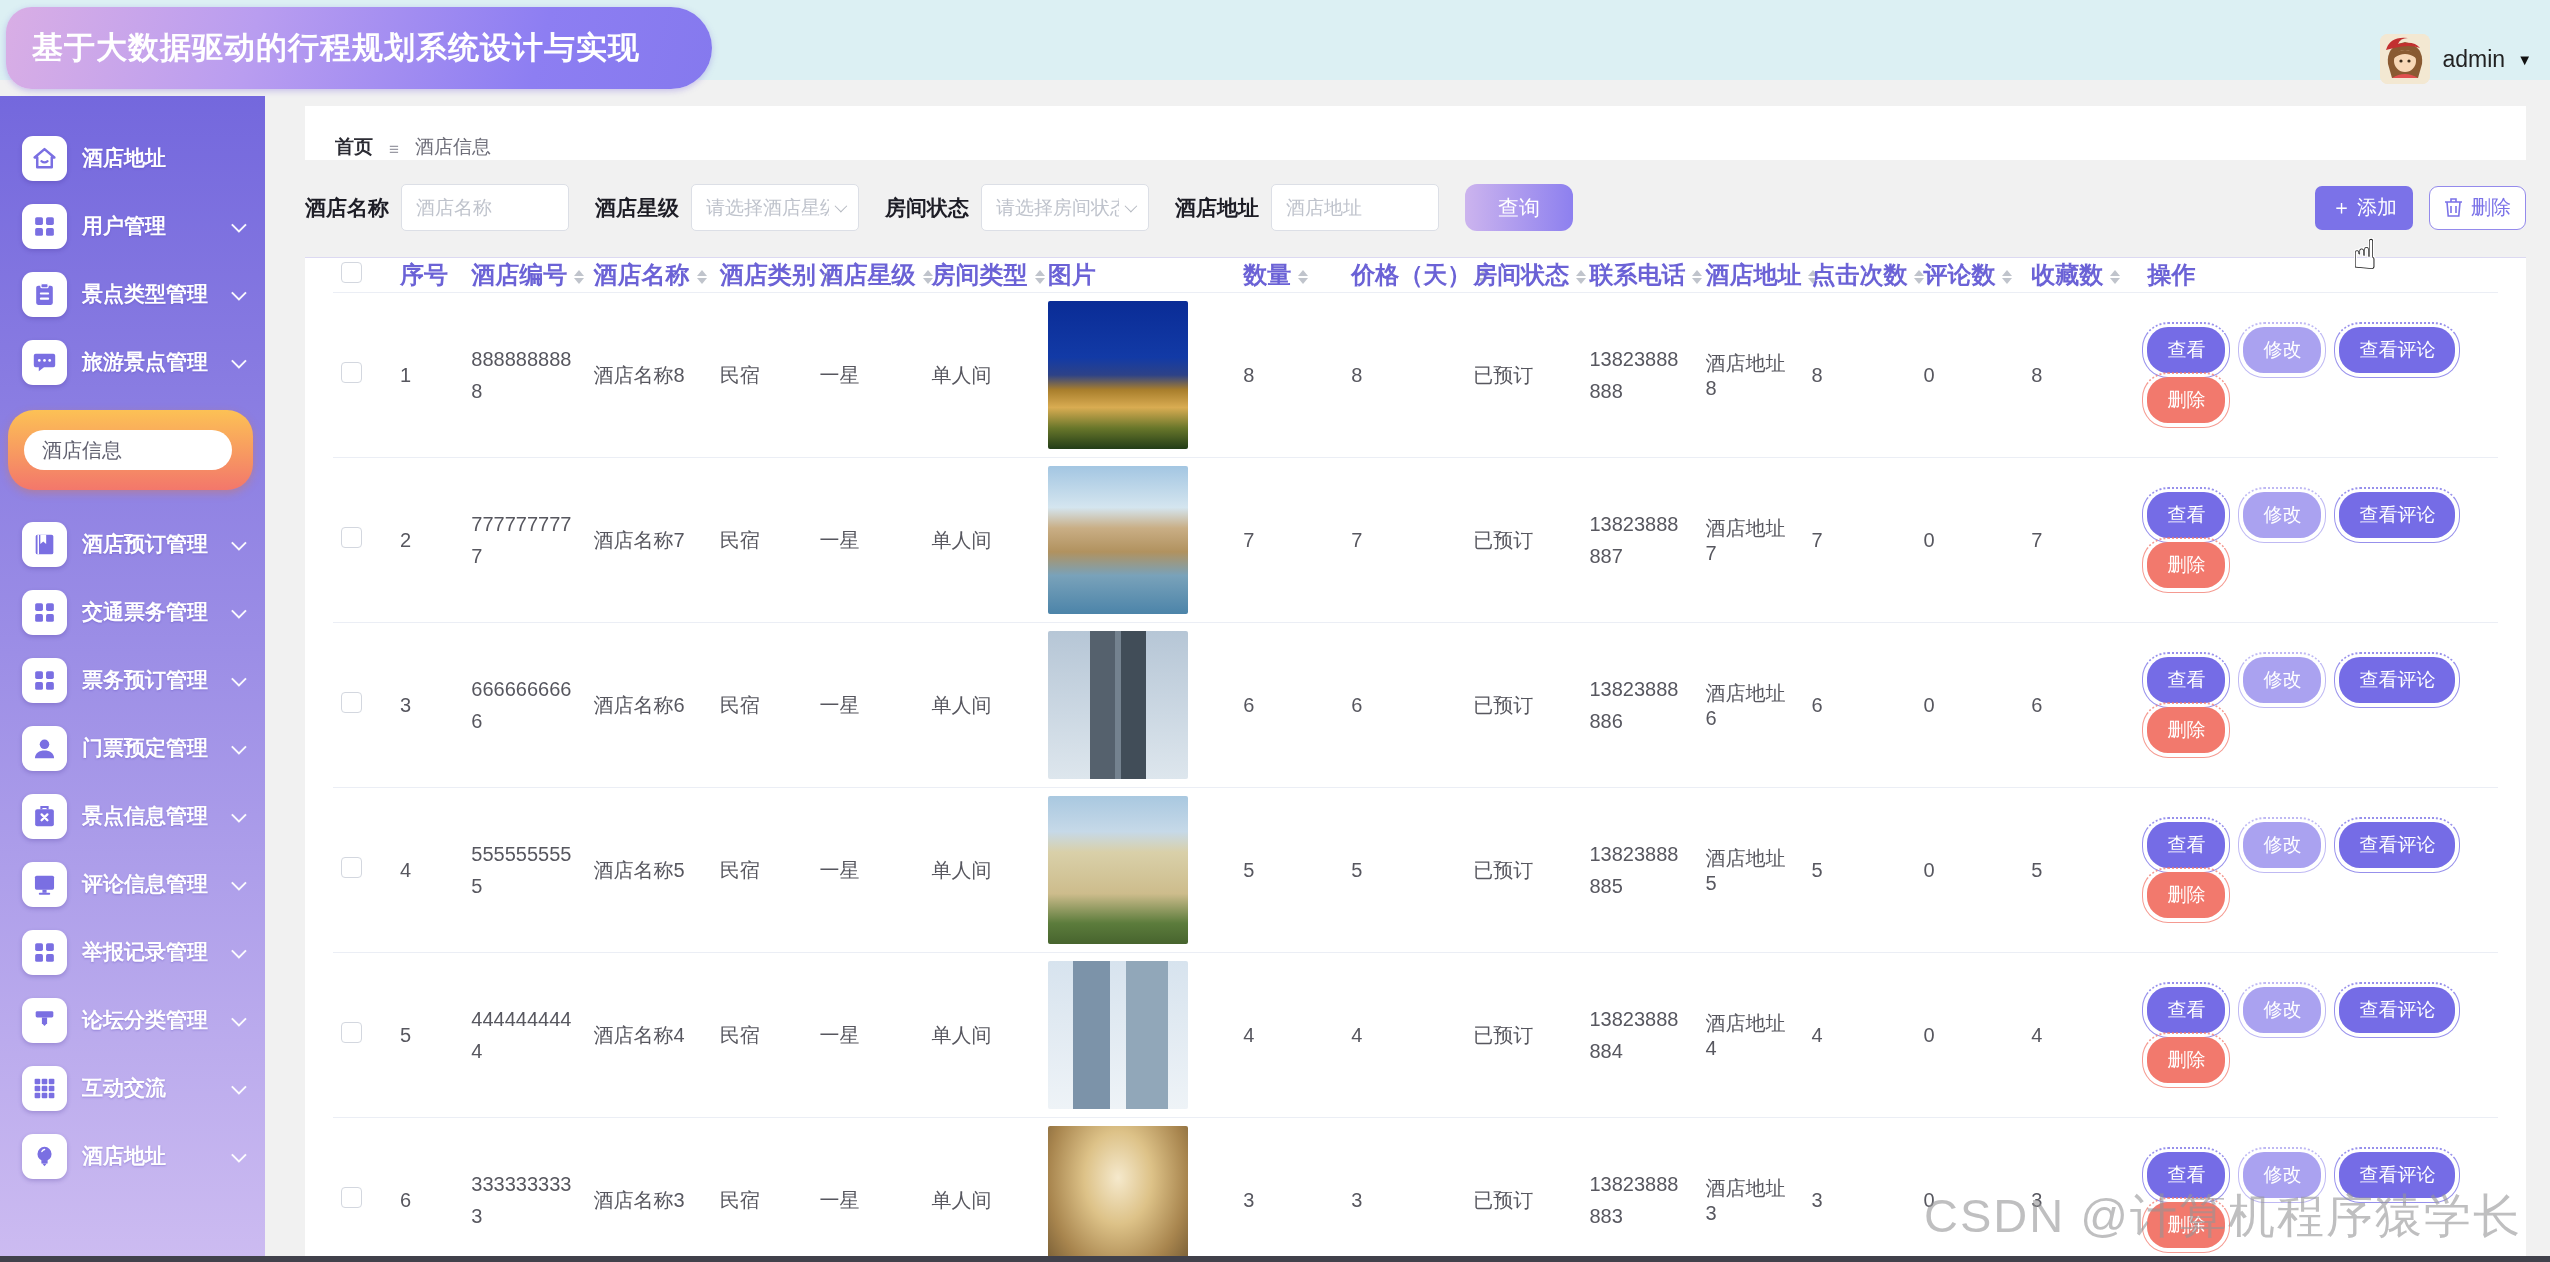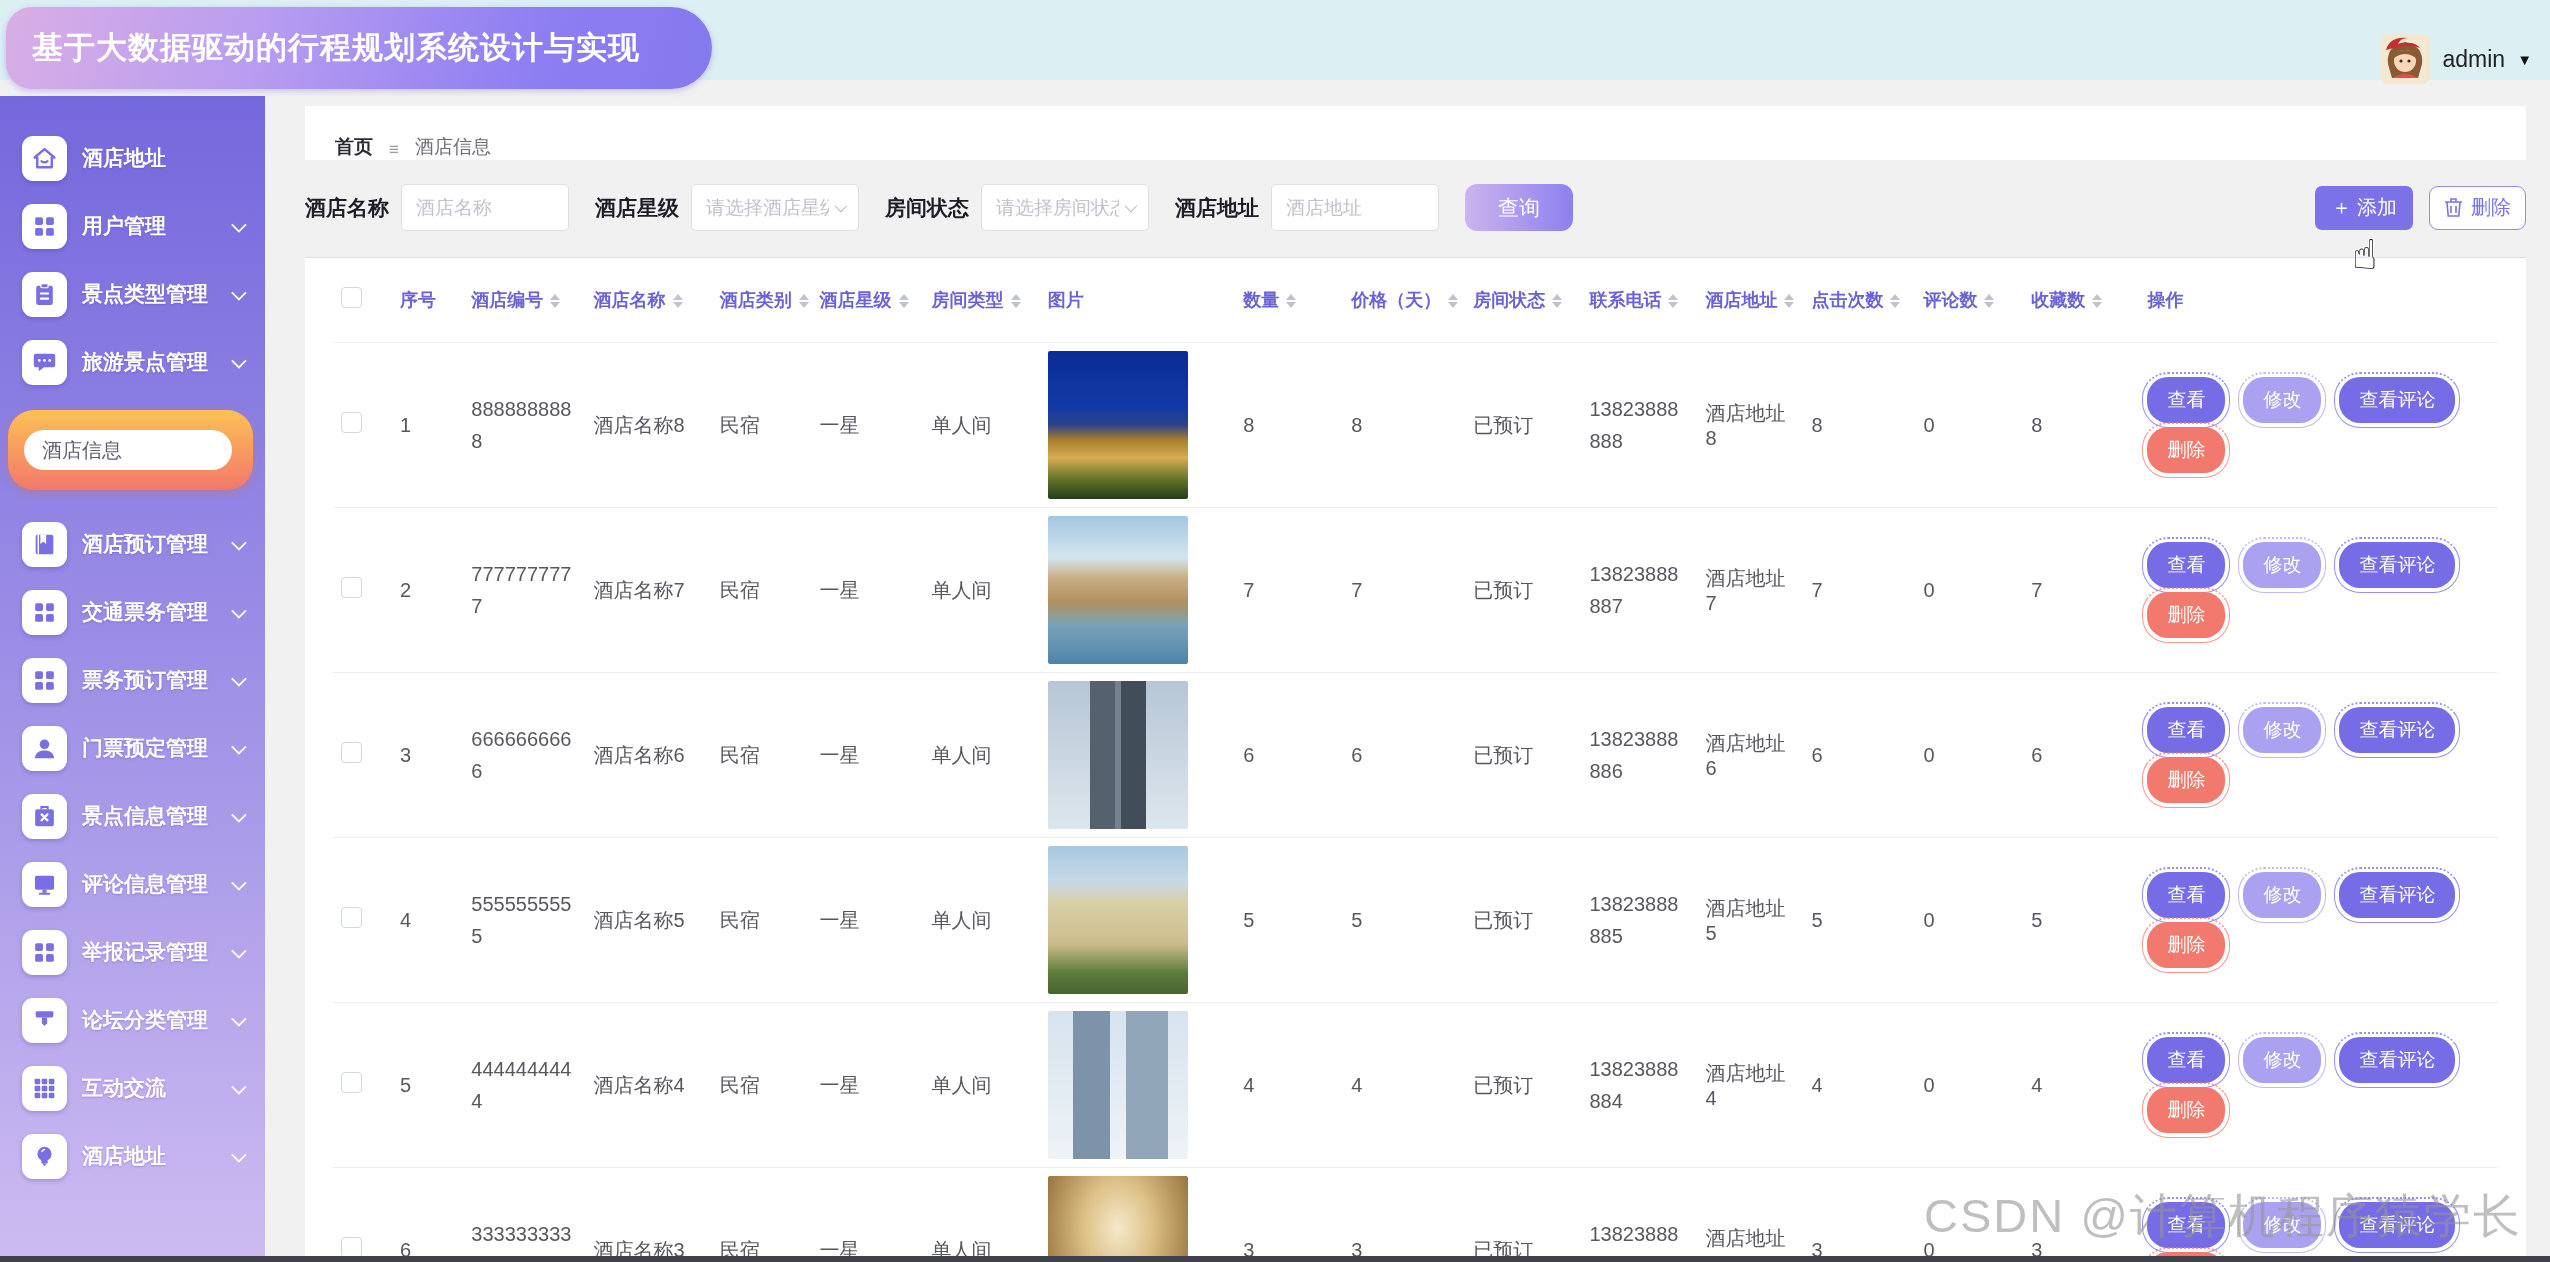--- a/index.html
+++ b/index.html
@@ -96,22 +96,22 @@
     color:#7b72e8; font-size:20px; cursor:pointer; font-family:inherit;
     display:flex; align-items:center; gap:8px; justify-content:center; padding:0 14px;
   }
   
   .table-card {
     margin:26px 24px 0 40px; background:#fff; padding:0 28px;
     border-top:1px solid #dcd9f2; height:1100px;
   }
   table { width:100%; border-collapse:collapse; table-layout:fixed; }
   th {
-    font-size:18px; color:#6b62d6; font-weight:700; text-align:left;
-    padding:29px 8px; border-bottom:1px solid #ebeef5; white-space:nowrap; cursor:pointer;margin-left:18px;
+    font-size:24px; color:#6b62d6; font-weight:700; text-align:left;
+    padding:1px 8px; border-bottom:1px solid #ebeef5; white-space:nowrap; cursor:pointer;margin-left:18px;
   }
   td { font-size:20px; color:#57575f; padding:8px 8px; border-bottom:1px solid #ebeef5; vertical-align:middle; height:160px; }
   .wrapnum { word-break:break-all; line-height:1.6; }
   .sort { display:inline-flex; flex-direction:column; gap:2px; margin-left:7px; vertical-align:middle; }
   .sort i { width:0; height:0; border-left:5px solid transparent; border-right:5px solid transparent; }
   .sort .u { border-bottom:6px solid #c0c4cc; }
   .sort .d { border-top:6px solid #c0c4cc; }
   .cb { display:inline-block; width:21px; height:21px; background:#fff; border:1px solid #d3d7df; border-radius:4px; cursor:pointer; }
   .photo { width:140px; height:148px; border-radius:2px; }
   .ph-night   { background:linear-gradient(180deg,#0a2c96 0%,#123aa6 38%,#2d4287 50%,#a87e2c 60%,#d9ac52 72%,#68762a 86%,#223d18 100%); }

